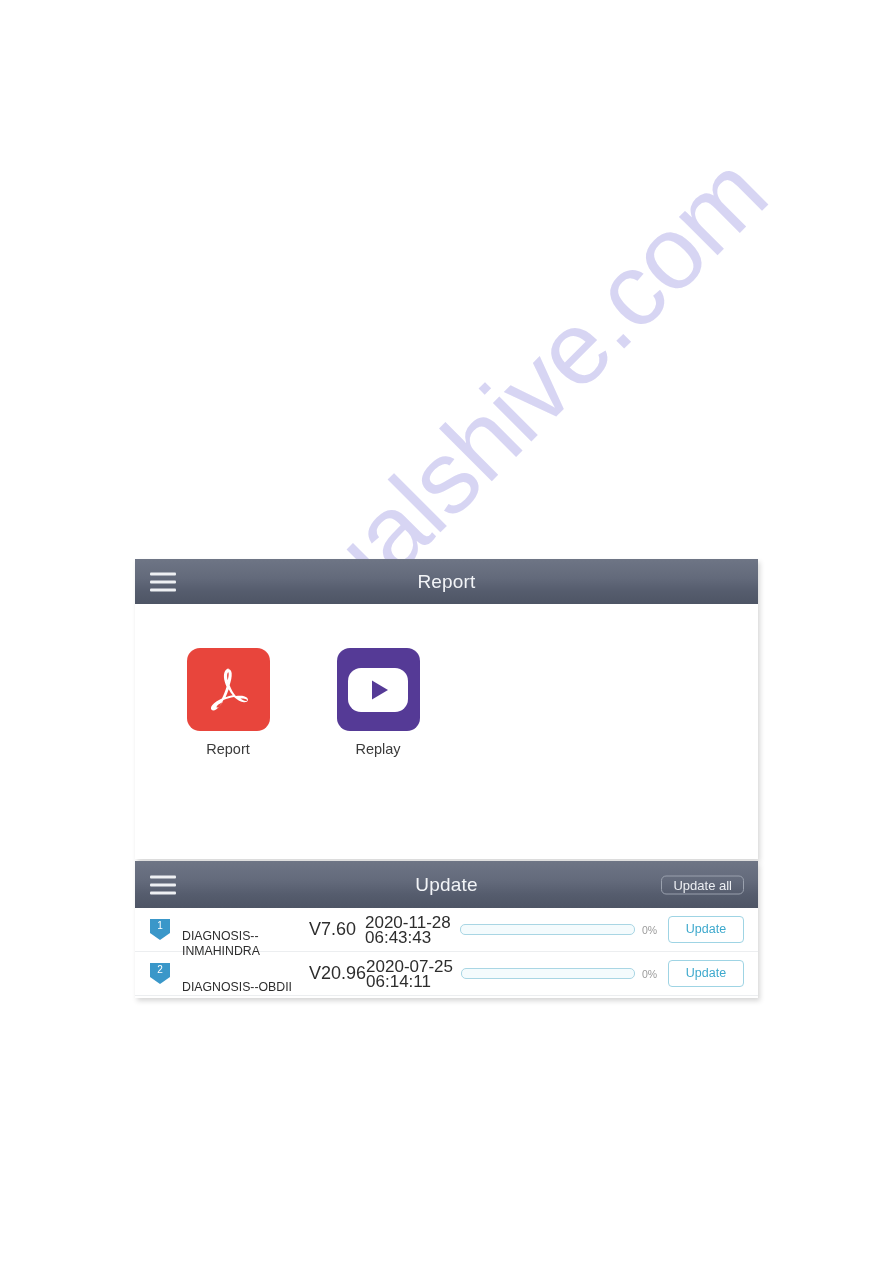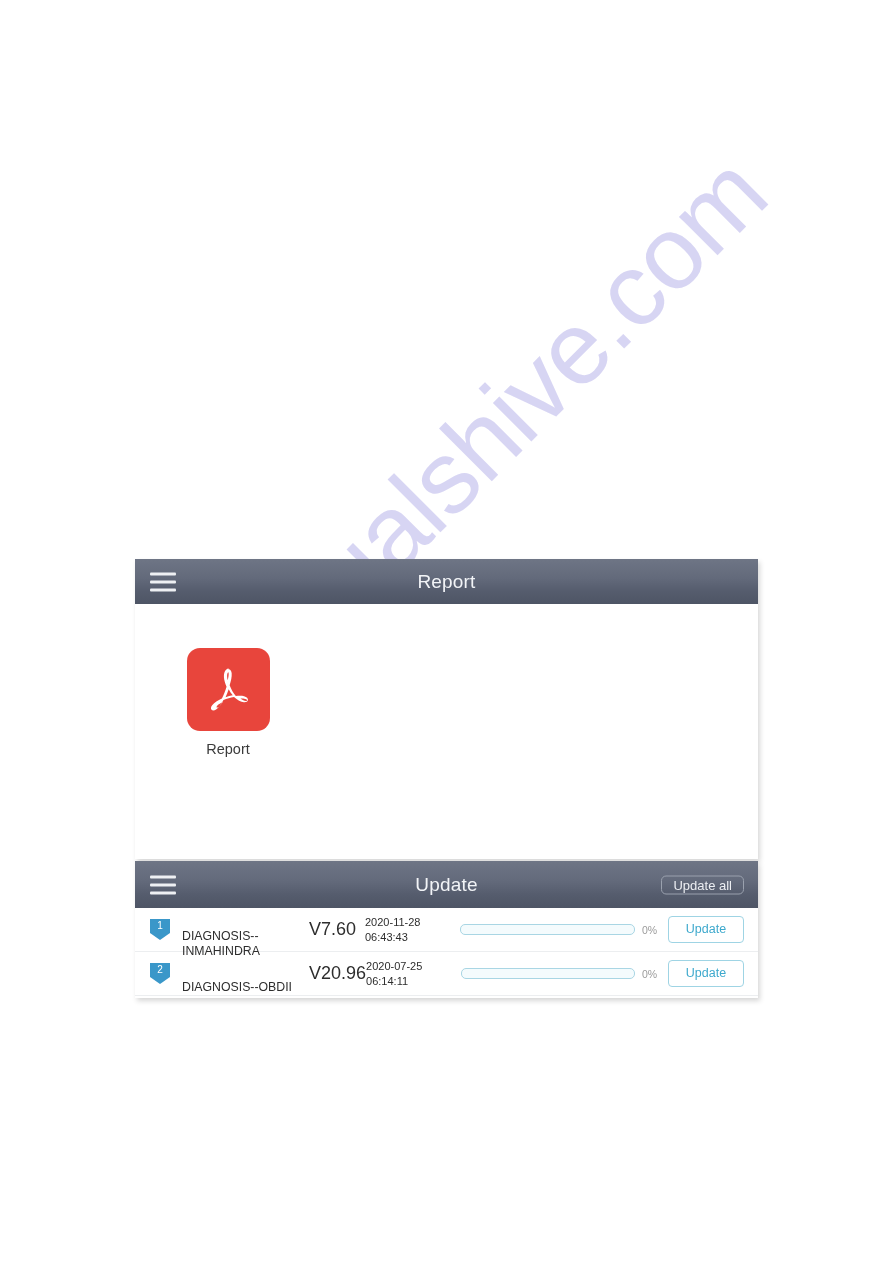--- a/index.html
+++ b/index.html
@@ -198,21 +198,21 @@
   }
   .col-ver {
     flex: 0 0 56px;
     font-size: 18px;
     color: #2d2d2d;
     text-align: left;
     margin-left: 9px;
   }
   .col-date {
     flex: 0 0 95px;
-    font-size: 11px;
+    font-size: 17px;
     color: #2d2d2d;
     line-height: 15px;
   }
   .col-progress {
     flex: 1 1 auto;
     display: flex;
     align-items: center;
     padding-right: 6px;
   }
   .progress-track {
@@ -273,20 +273,29 @@
 
       <div class="app-tile">
         <div class="app-icon icon-pdf">
           <svg width="62" height="62" viewBox="0 0 64 64" aria-hidden="true">
             <path fill="#ffffff" d="M32.6 10.5c1.9 0 3 1.7 3.2 4.2.3 3.6-.7 8-2.1 12.3 1.6 4.3 3.9 8.3 6.4 11.2 3.2-.4 6.2-.4 8.5.2 2.7.7 4.3 2.2 4 4-.3 1.7-2 2.5-4.2 2.3-3-.3-6.8-2.3-10.2-5.4-3.6.6-7.4 1.7-10.9 3.1-2.4 4.6-5.1 8.2-7.6 9.8-1.9 1.2-3.7 1.3-4.7.2-1.1-1.2-.7-3.1.9-5 2-2.4 5.6-4.7 9.8-6.6 1.9-3.7 3.6-8 4.8-12.2-1.5-3.4-2.5-6.8-2.7-9.8-.2-3.4.6-6 2.2-7.6.9-.9 2-1.3 2.6-1.3zm-.2 3.1c-.5.1-.9.6-1.1 1.5-.4 1.6-.3 4 .4 6.8.8-3.1 1.2-6 .9-7.6-.1-.5-.1-.7-.2-.7zm.3 17.6c-.9 2.8-2 5.7-3.2 8.4 2.4-.9 4.9-1.6 7.4-2.1-1.6-1.9-3-4-4.2-6.3zm12.1 9.6c2.1 1.5 4.1 2.4 5.5 2.5 1 .1 1.4-.2 1.5-.5.1-.5-.5-1.1-2-1.5-1.3-.4-3.1-.5-5-.5zM21.7 47.3c-1.4 1.5-1.7 2.5-1.4 2.8.2.2.8.1 1.6-.4 1.4-.9 3-2.8 4.6-5.4-1.8 1-3.5 2-4.8 3z"></path>
           </svg>
         </div>
         <div class="app-label">Report</div>
       </div>
 
+      <div class="app-tile">
+        <div class="app-icon icon-replay">
+          <svg width="62" height="46" viewBox="0 0 62 46" aria-hidden="true">
+            <rect x="1" y="1" width="60" height="44" rx="13" ry="13" fill="#ffffff"></rect>
+            <path d="M25 13.5 L41 23 L25 32.5 Z" fill="#553a96"></path>
+          </svg>
+        </div>
+        <div class="app-label">Replay</div>
+      </div>
 
     </div>
   </div>
 </div>
 
 <div class="panel panel-shadow" id="update-panel">
 
   <div class="topbar">
     <div class="hamburger">
       <span></span>

